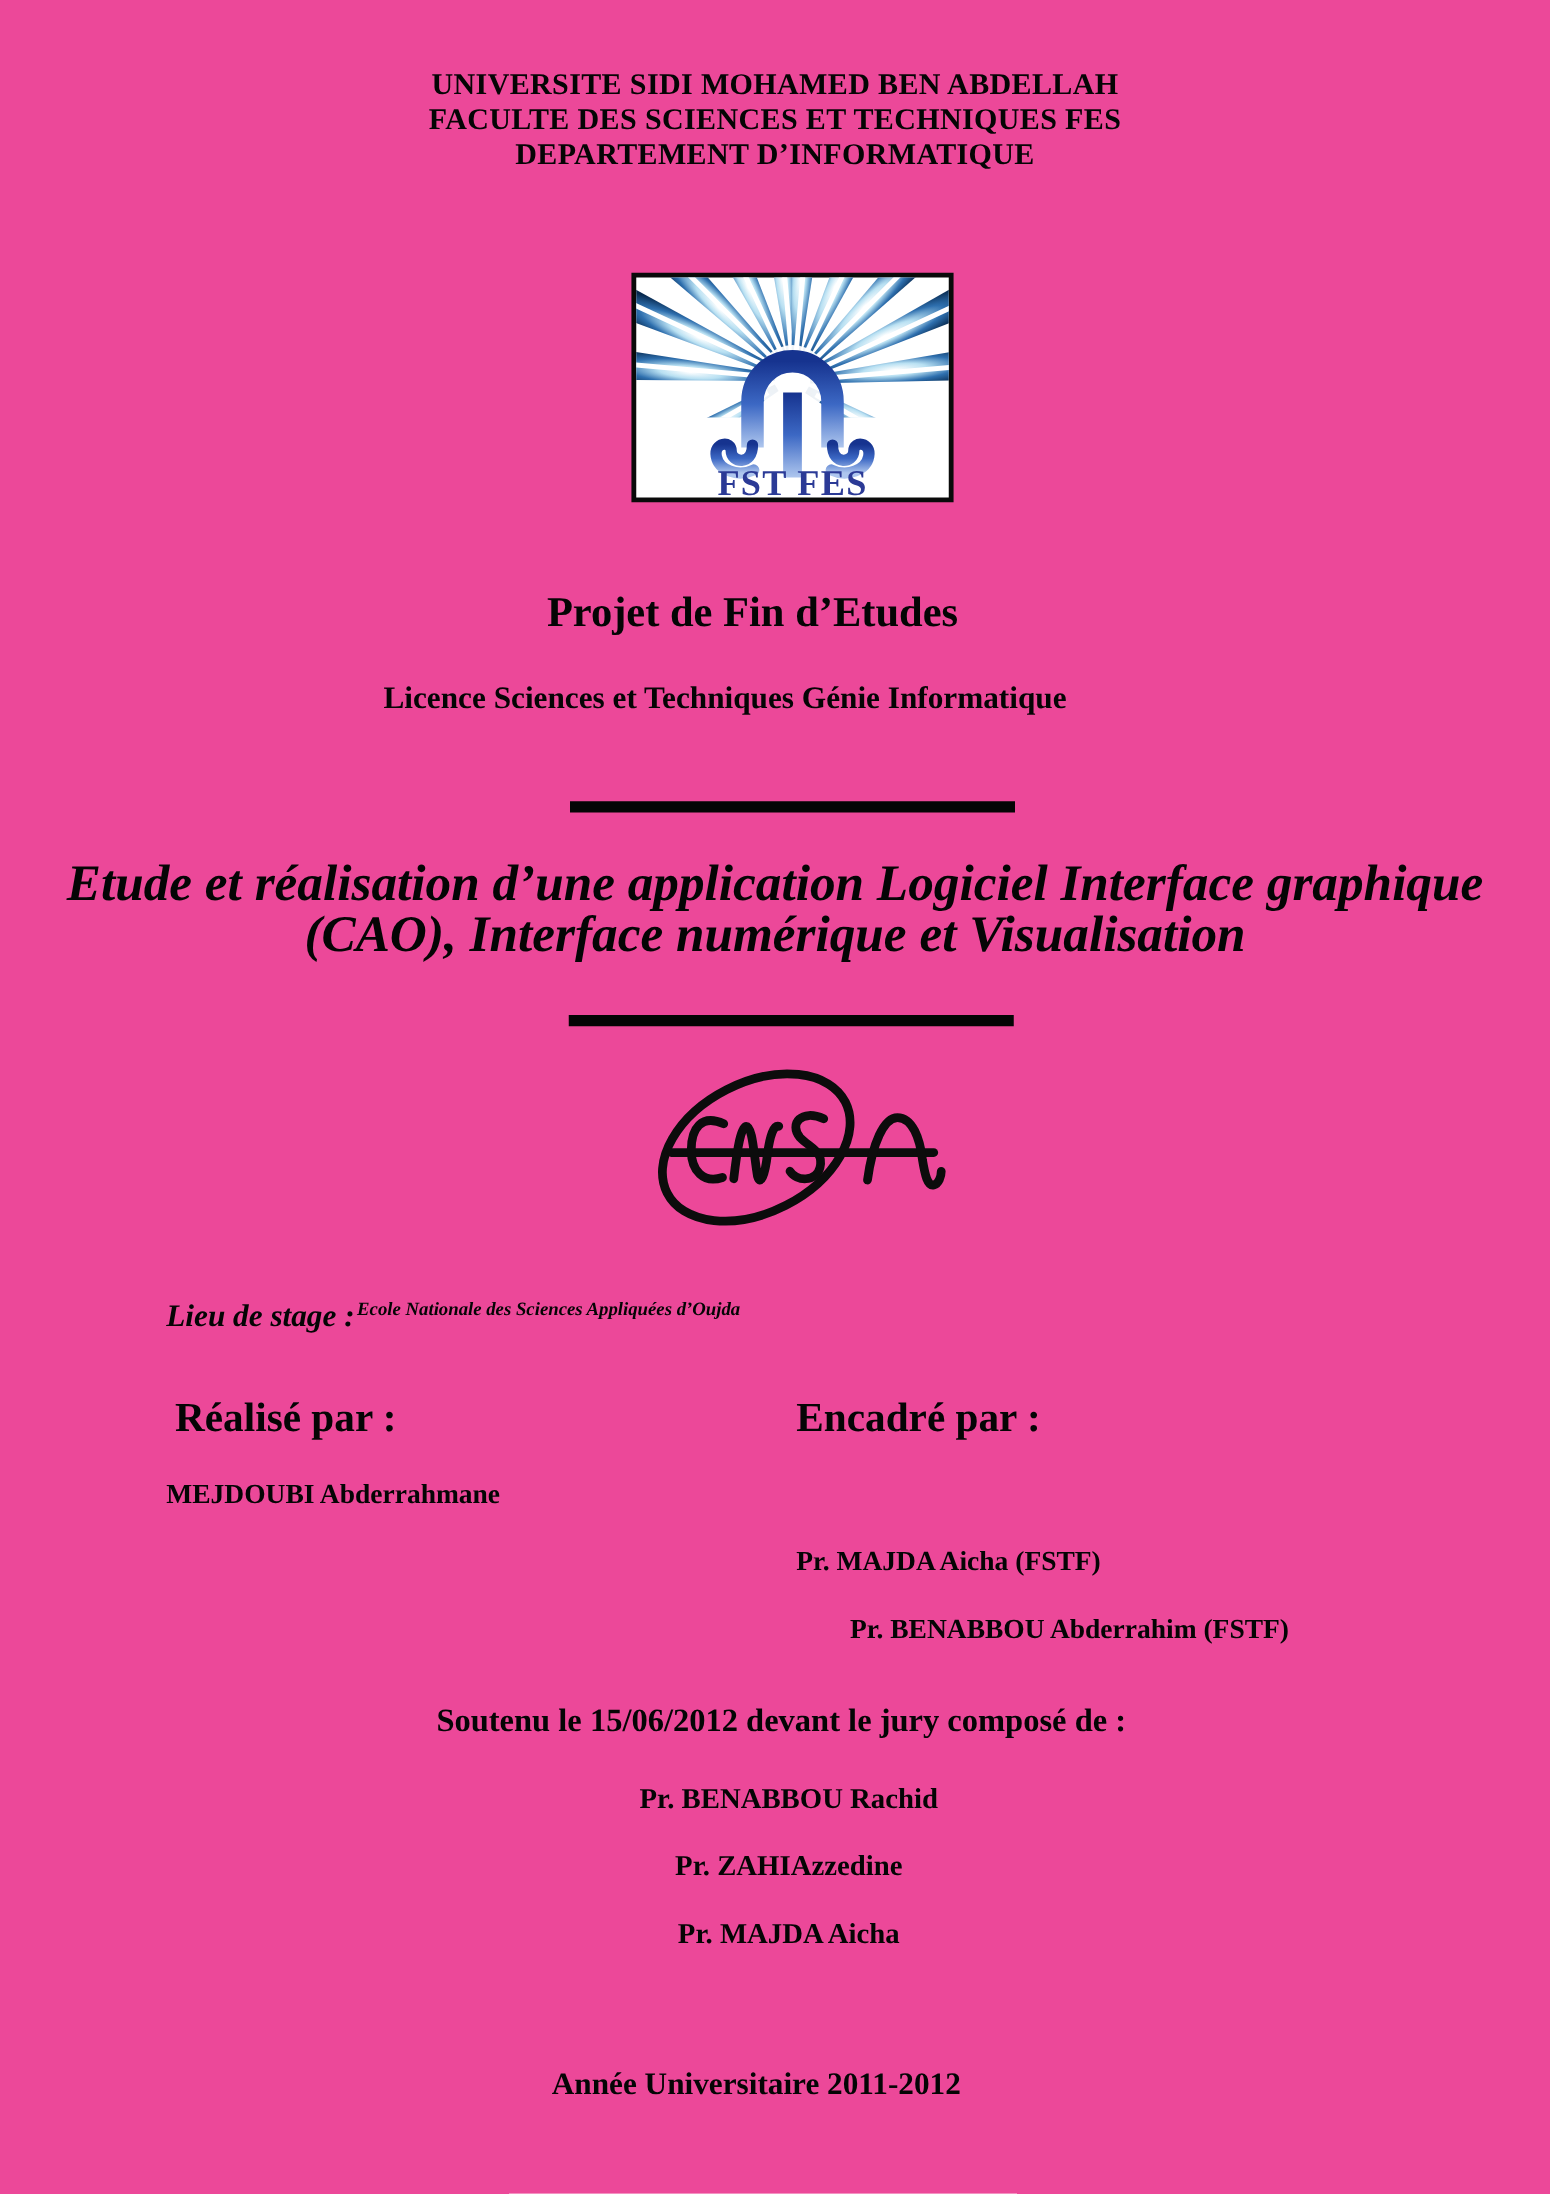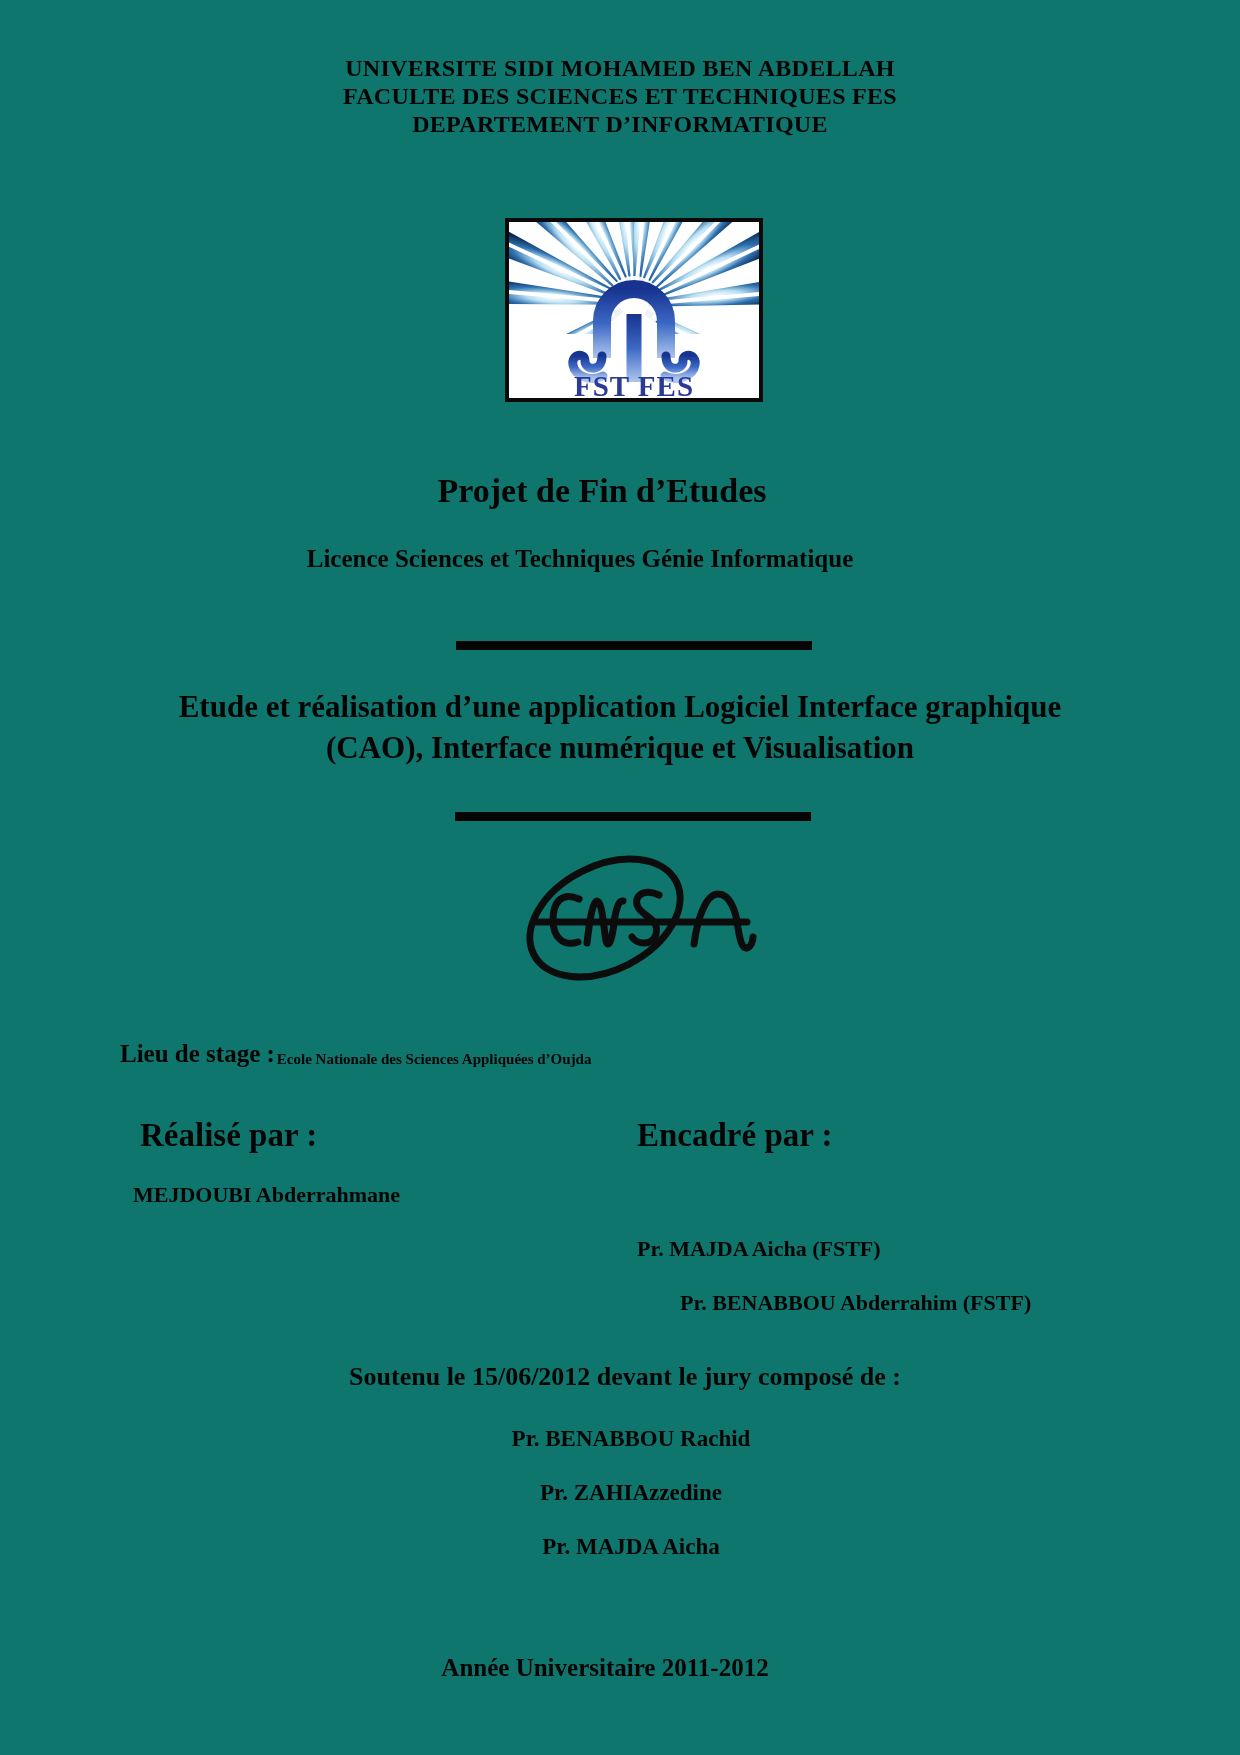--- a/index.html
+++ b/index.html
@@ -1,37 +1,37 @@
 <!DOCTYPE html>
 <html><head>
 <meta charset="utf-8">
 <style>
   html,body{margin:0;padding:0;background:#ffffff;}
   #page{
     position:relative;
     width:1240px;
     height:1755px;
-    background:#0f766e;
+    background:#ec4899;
     overflow:hidden;
     font-family:"Liberation Serif","DejaVu Serif",serif;
     color:#050505;
     font-weight:bold;
   }
   .abs{position:absolute;}
   .centered{left:0;width:1240px;text-align:center;}
   .hdr{top:54px;font-size:24px;line-height:28px;letter-spacing:.3px;}
   .fst-logo-box{left:505px;top:218px;width:302px;height:184px;}
   .main-title{top:472px;font-size:34px;transform:translateX(-18px);}
   .subtitle{top:545px;font-size:25px;transform:translateX(-40px);}
   .bar{background:#050505;height:9px;width:356px;}
   .bar-top{left:456px;top:641px;}
   .bar-bottom{left:455px;top:812px;}
-  .project-title{top:686px;font-size:31px;line-height:41px;}
+  .project-title{top:686px;font-size:41px;line-height:41px;font-style:italic;}
   .ensa-box{left:513px;top:845px;width:250px;height:140px;}
-  .internship{left:120px;top:1040px;display:flex;align-items:flex-end;}
+  .internship{left:133px;top:1040px;display:flex;align-items:flex-start;font-style:italic;}
   .internship .lbl{font-size:25px;}
   .internship .val{font-size:15px;margin-left:2px;}
   .col-label{font-size:33px;text-align:right;}
   .realized-label{left:140px;top:1117px;}
   .supervised-label{left:637px;top:1117px;}
   .person{font-size:22px;text-align:right;}
   .realized-name{left:133px;top:1182px;}
   .sup-1{left:637px;top:1182px;}
   .sup-2{left:637px;top:1236px;}
   .sup-3{left:680px;top:1290px;}

